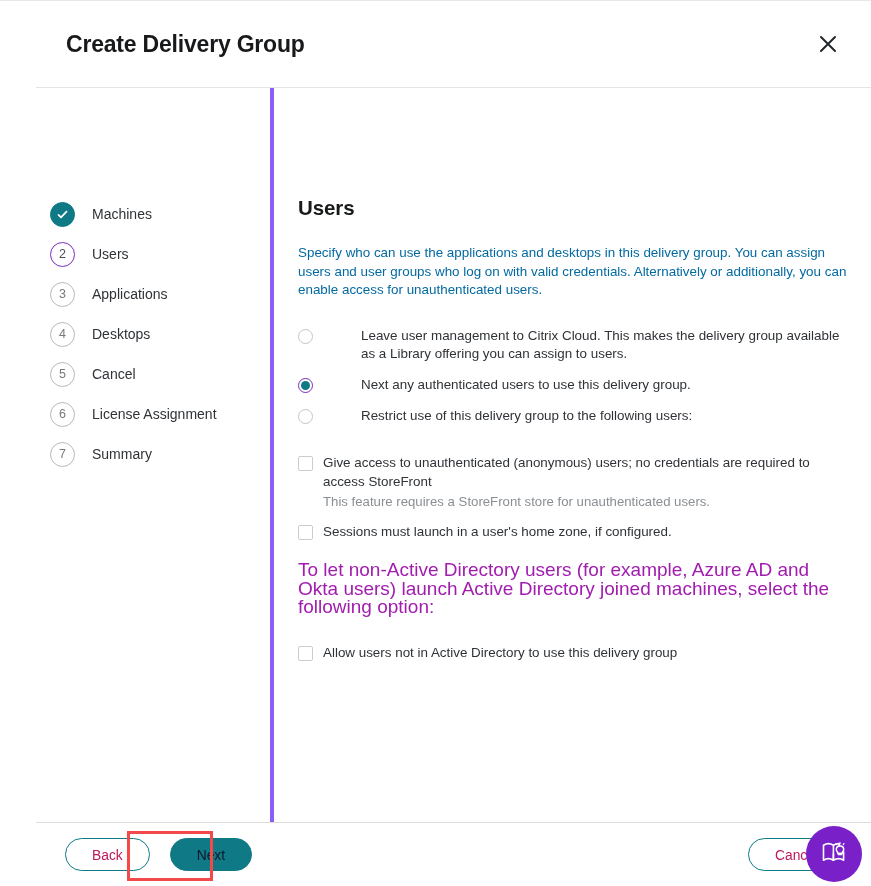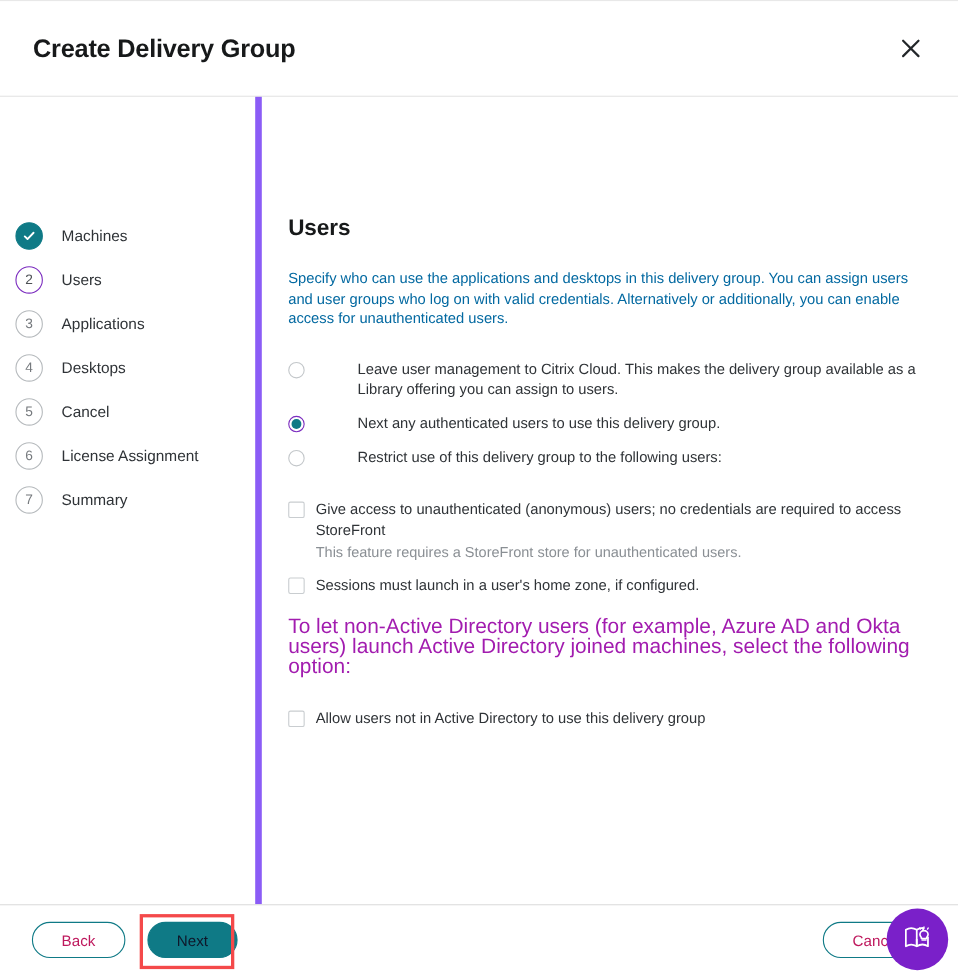--- a/index.html
+++ b/index.html
@@ -16,20 +16,21 @@
     position: relative;
   }
   #app {
     position: absolute;
     inset: 0;
     background: #ffffff;
     display: flex;
     flex-direction: column;
     border-top: 1px solid #e8e8e8;
     box-sizing: border-box;
+    padding-left: 36px;
   }
 
   
   .dialog-header {
     height: 87px;
     min-height: 87px;
     border-bottom: 1px solid #e4e4e4;
     display: flex;
     align-items: center;
     justify-content: space-between;
@@ -57,21 +58,21 @@
 
   
   .dialog-body {
     flex: 1;
     display: flex;
     min-height: 0;
   }
   .sidebar {
     width: 238px;
     min-width: 238px;
-    border-right: 6px solid #8b5cf6;
+    border-right: 4px solid #8b5cf6;
     box-sizing: border-box;
     padding: 106px 0 0 0;
     text-align: center;
   }
   .step {
     display: flex;
     align-items: center;
     gap: 17px;
     padding: 0 0 0 14px;
     height: 40px;

